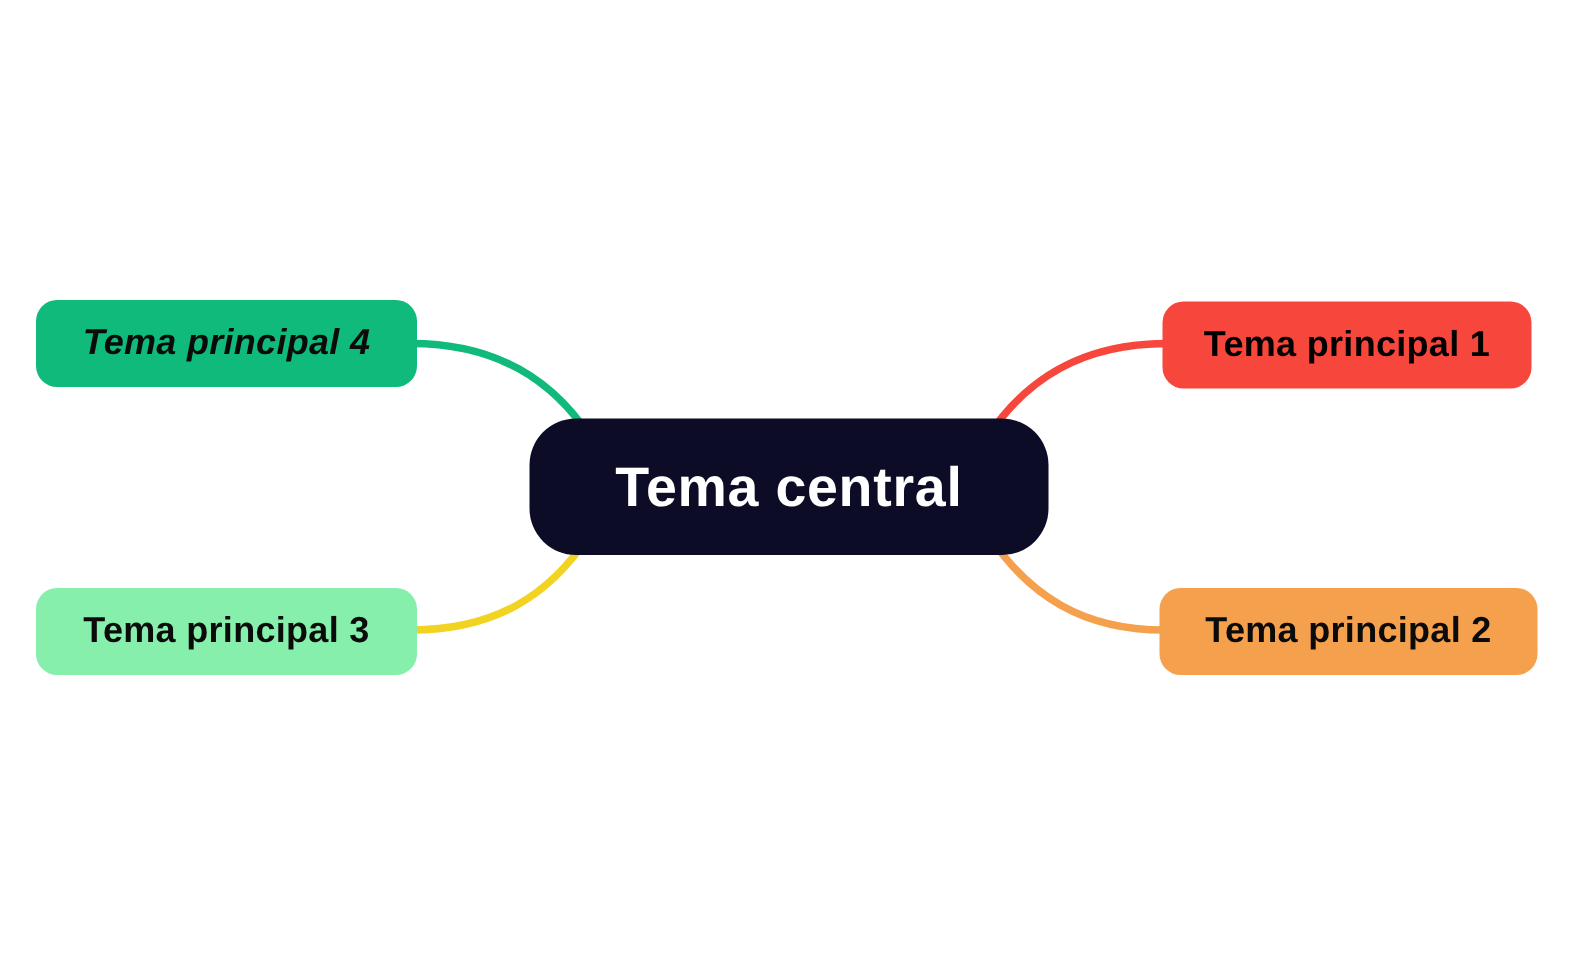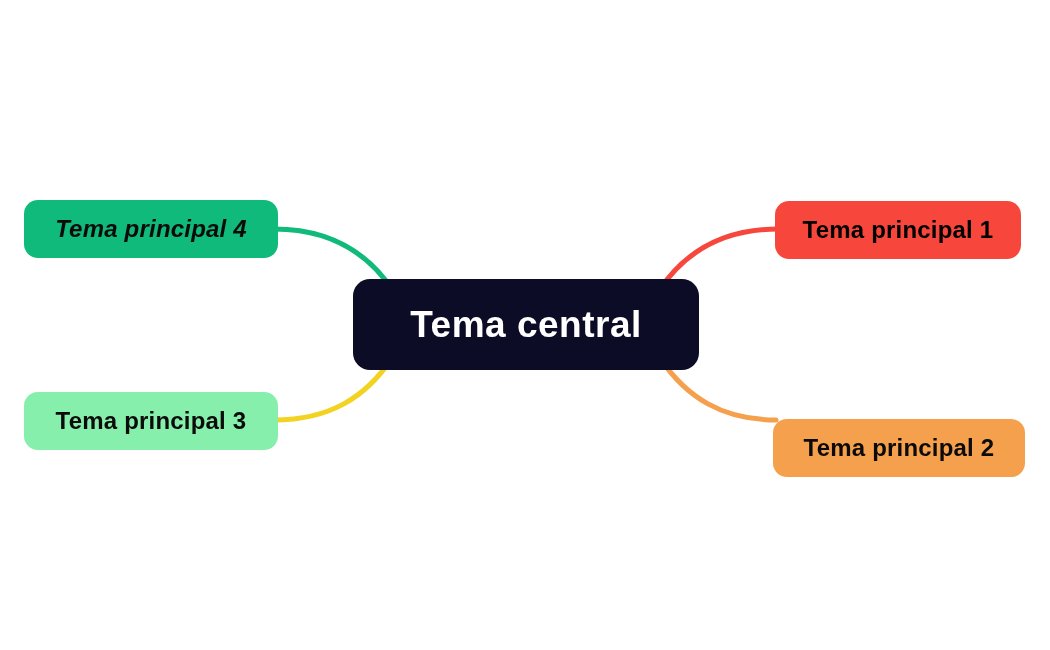--- a/index.html
+++ b/index.html
@@ -30,21 +30,21 @@
     font-weight: bold;
     box-sizing: border-box;
     white-space: nowrap;
     cursor: default;
   }
   .node.central {
     left: 353px;
     top: 279px;
     width: 346px;
     height: 91px;
-    border-radius: 17px;
+    border-radius: 31px;
     font-size: 37px;
     letter-spacing: 0.5px;
   }
   .node.branch {
     height: 58px;
     border-radius: 14px;
     font-size: 24px;
     letter-spacing: 0.2px;
   }
   .branch.pos-top-left     { left: 24px;  top: 200px; width: 254px; }
@@ -65,21 +65,21 @@
   </svg>
 
   <div class="node central" style="background: rgb(13, 12, 38); color: rgb(255, 255, 255);">
     <span>Tema central</span>
   </div>
 
   <div class="node branch pos-top-right" style="background: rgb(247, 71, 60); color: #000000;">
     <span>Tema principal 1</span>
   </div>
 
-  <div class="node branch pos-bottom-right" style="background: rgb(245, 160, 76); color: rgb(11, 11, 11); margin-top: 27px;">
+  <div class="node branch pos-bottom-right" style="background: rgb(245, 160, 76); color: rgb(11, 11, 11);">
     <span>Tema principal 2</span>
   </div>
 
   <div class="node branch pos-bottom-left" style="background: #86efac; color: rgb(11, 11, 11);">
     <span>Tema principal 3</span>
   </div>
 
   <div class="node branch pos-top-left" style="background: rgb(15, 186, 123); color: rgb(11, 11, 11); font-style: italic;">
     <span>Tema principal 4</span>
   </div>

